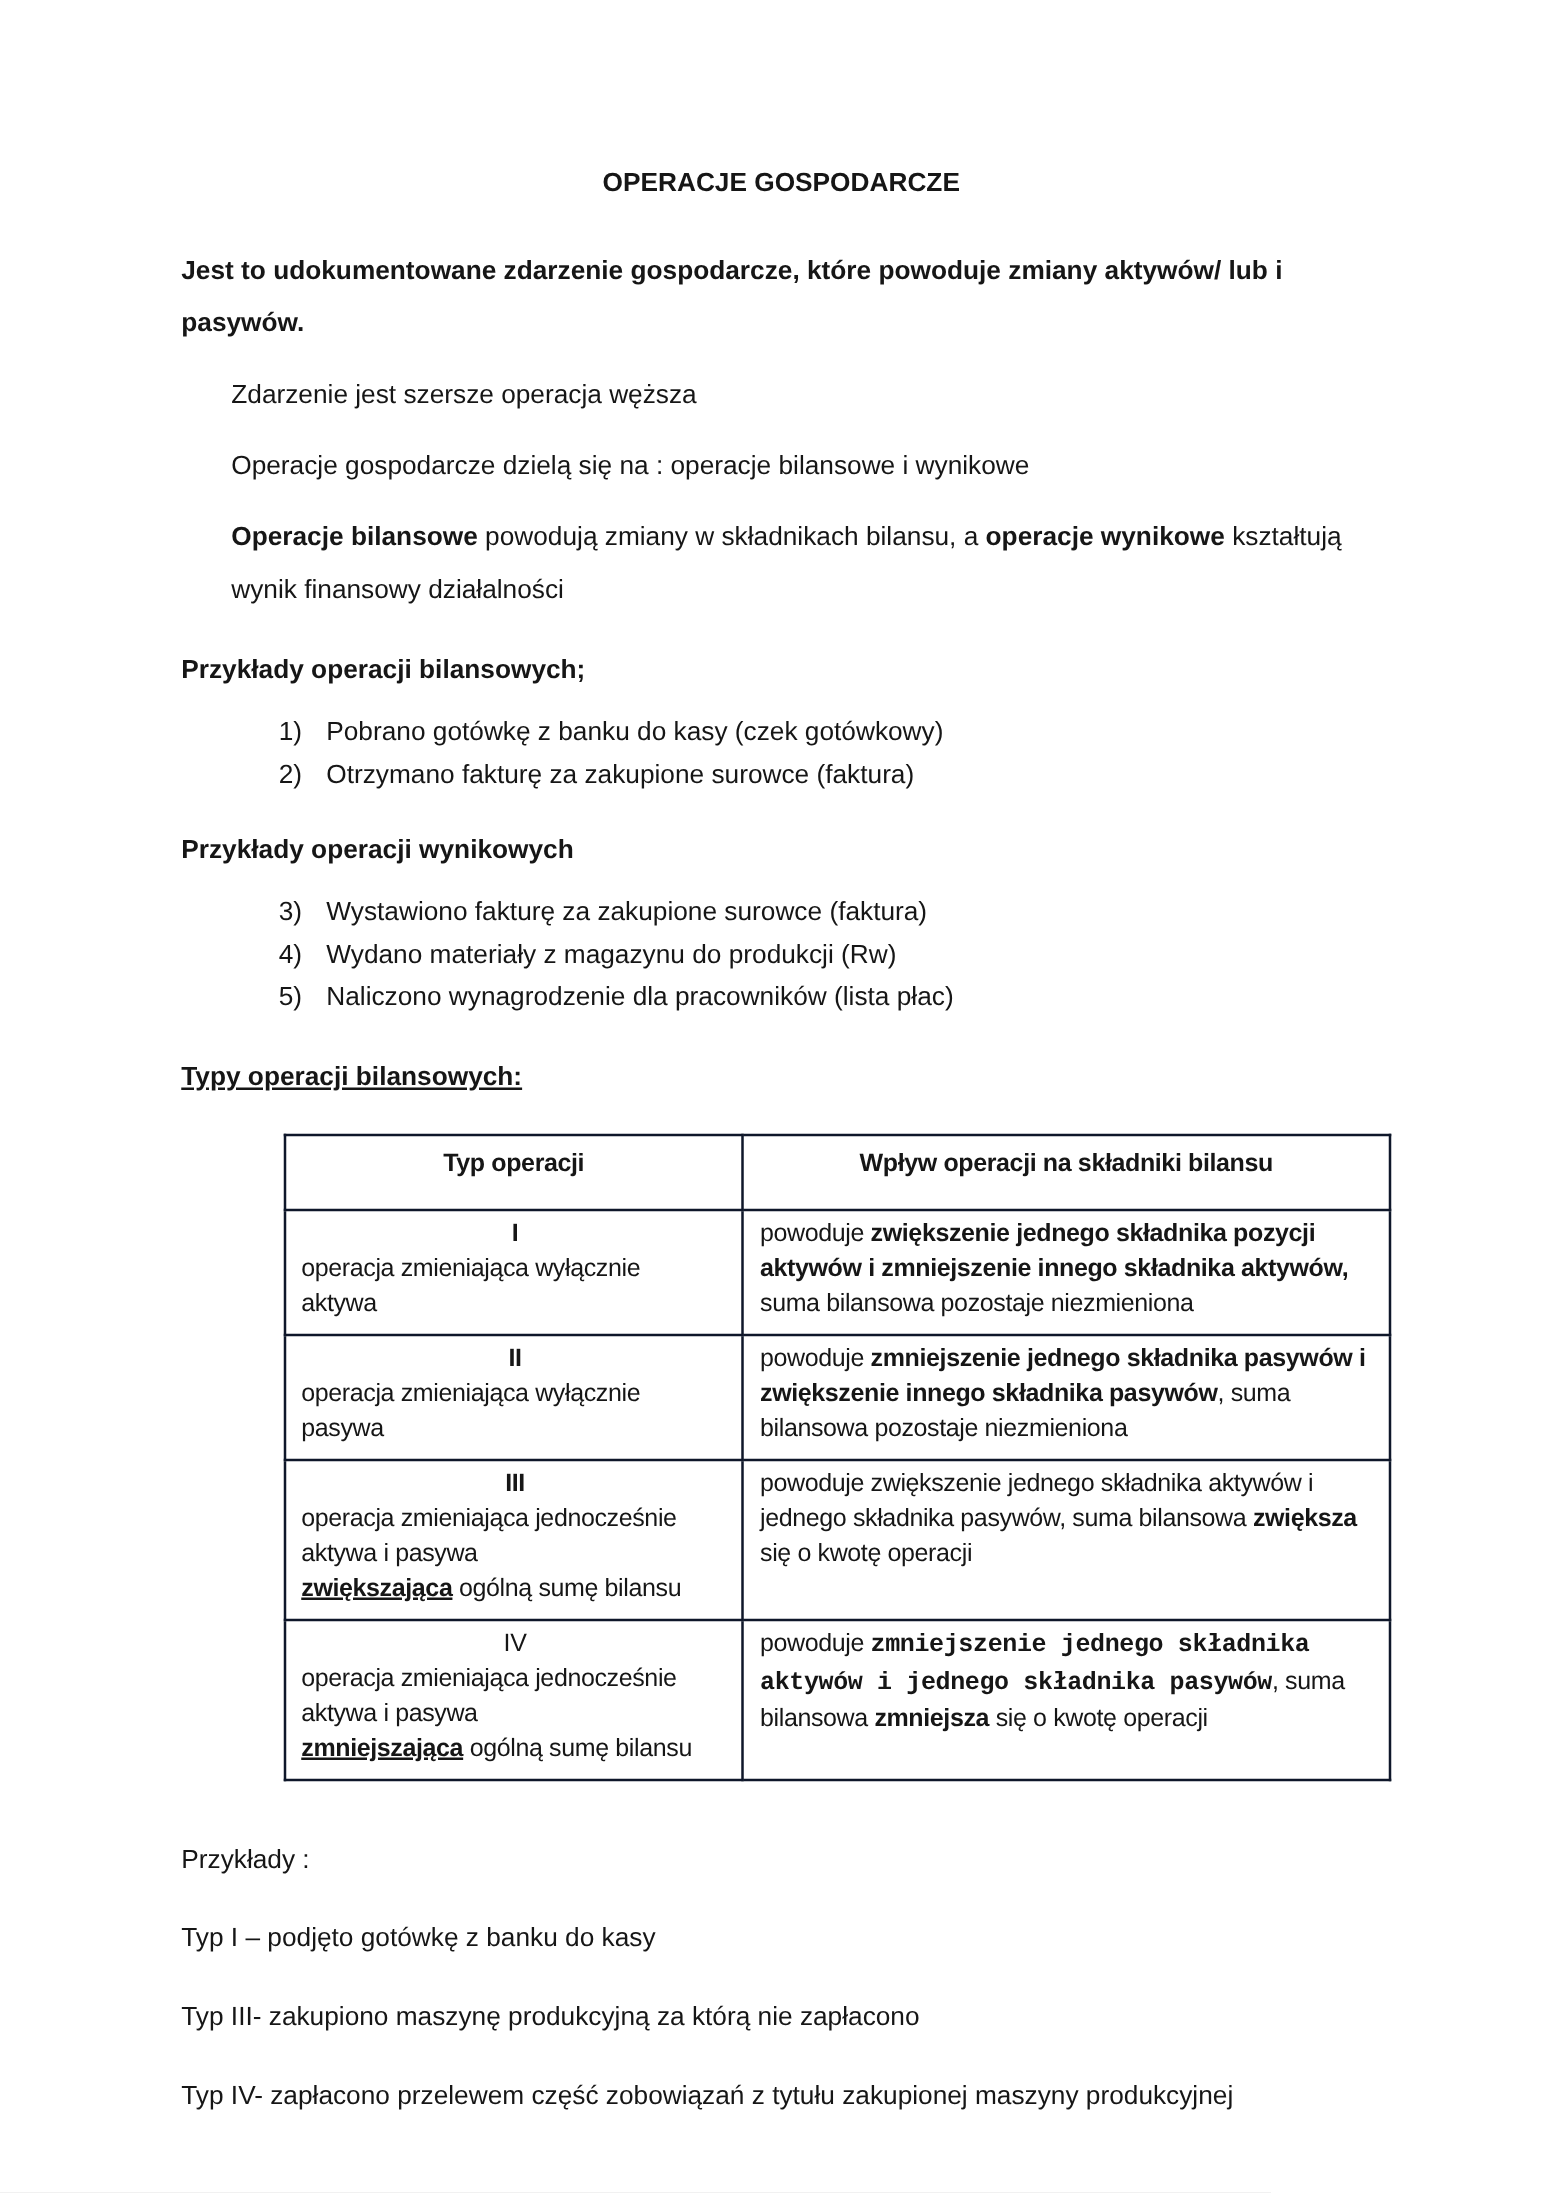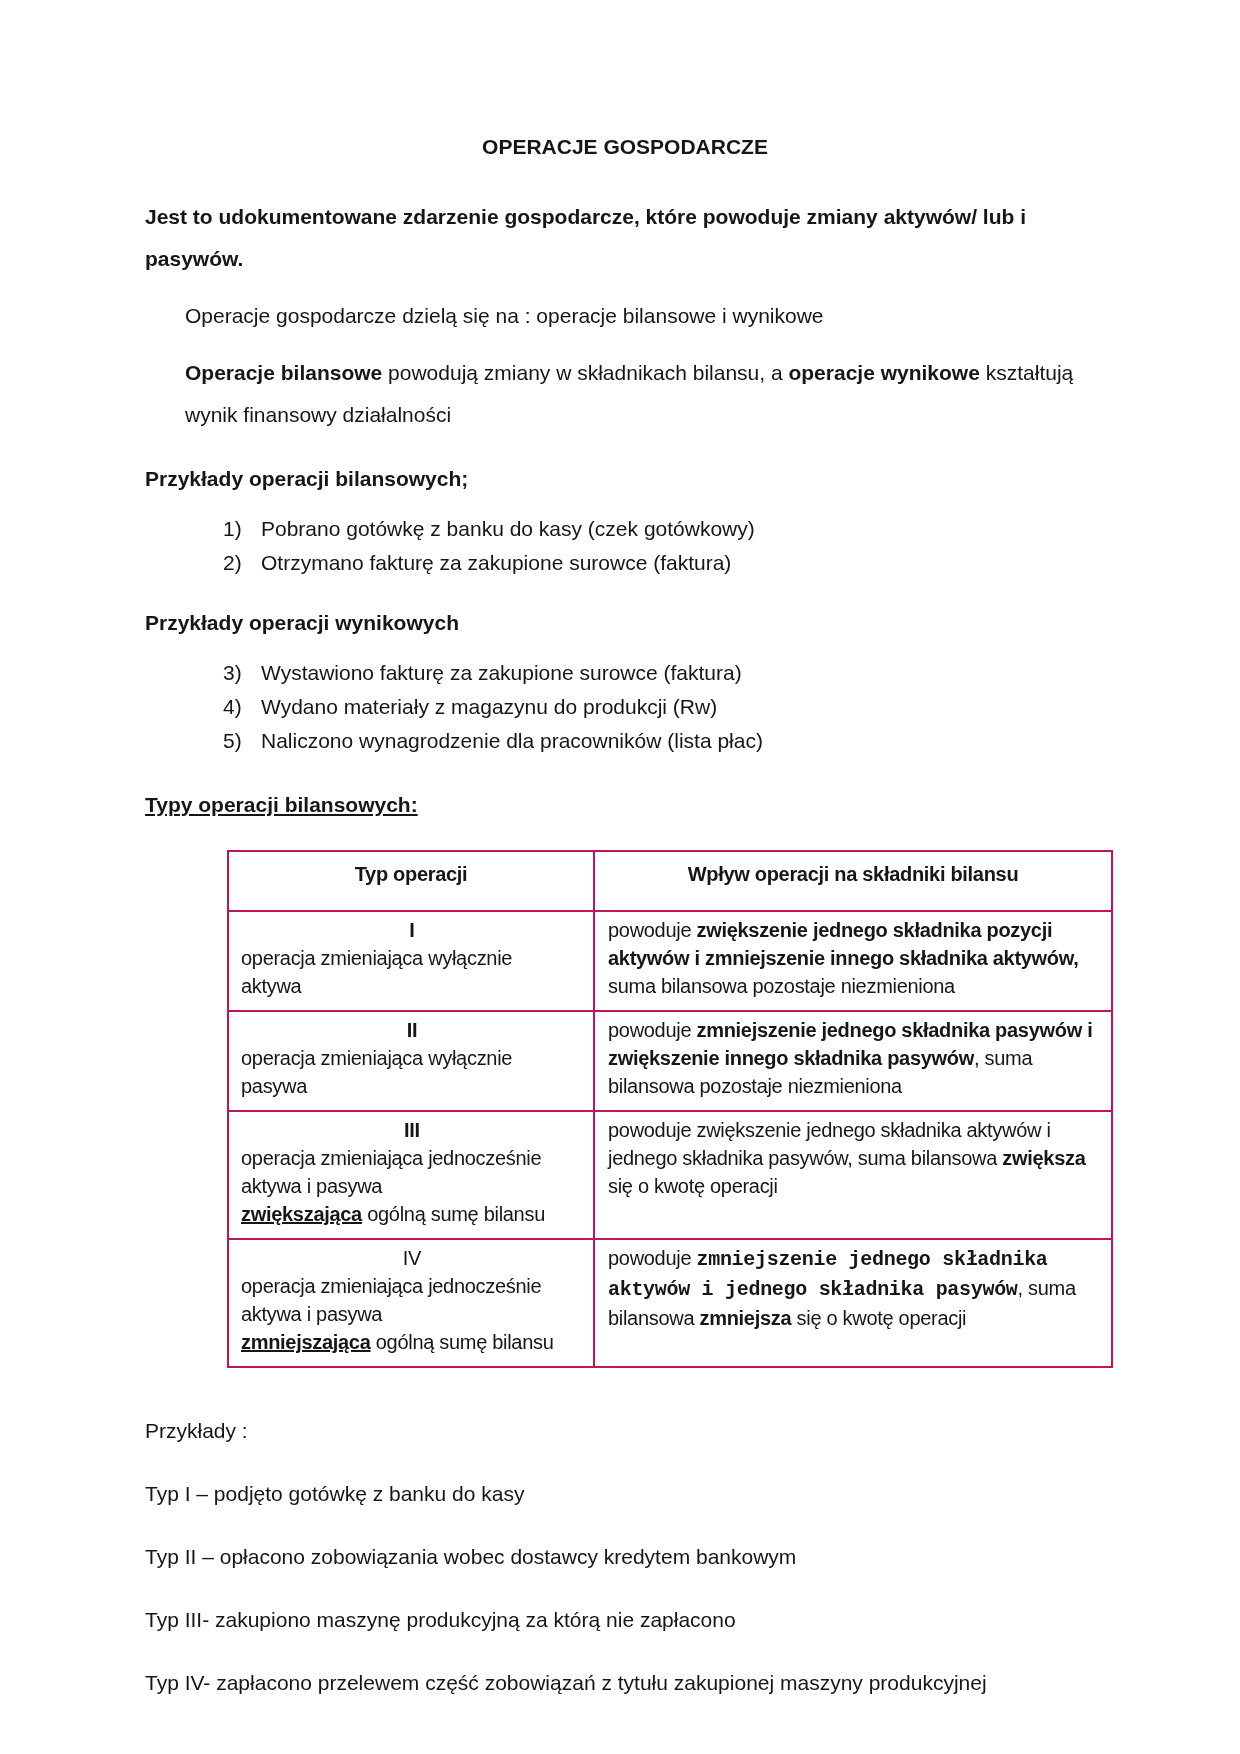--- a/index.html
+++ b/index.html
@@ -22,40 +22,41 @@
   .section-heading { font-weight:bold; margin:22px 0 0 0; }
   .num-list { margin-top:12px; line-height:34px; }
   .num-list .li { display:flex; }
   .num-list .num { width:38px; margin-left:78px; flex:none; }
   .types-heading { font-weight:bold; text-decoration:underline; margin:26px 0 0 0; }
   table.types {
     border-collapse:collapse; table-layout:fixed;
     margin:24px 0 0 82px; width:886px;
     font-size:20px; line-height:28px; letter-spacing:-0.3px;
   }
-  table.types th, table.types td { border:2px solid #be185d; vertical-align:top; }
+  table.types th, table.types td { border:2px solid #0f172a; vertical-align:top; }
   table.types th { width:348px; text-align:center; font-weight:bold; padding:8px 8px 22px 8px; }
   table.types th + th { width:auto; }
   td.type-cell   { padding:4px 10px 10px 12px; }
   td.effect-cell { padding:4px 8px 10px 13px; }
   .numeral { text-align:center; }
   .numeral.bold { font-weight:bold; }
   .examples-heading { margin-top:42px; }
   .example-line { margin-top:14px; }
 </style>
 </head>
 <body>
 
 <div class="page">
   <div class="content">
 
     <h1 class="doc-title">OPERACJE GOSPODARCZE</h1>
 
     <p class="intro">Jest to udokumentowane zdarzenie gospodarcze, które powoduje zmiany aktywów/ lub i pasywów.</p>
 
+    <p class="para">Zdarzenie jest szersze operacja węższa</p>
     <p class="para">Operacje gospodarcze dzielą się na : operacje bilansowe i wynikowe</p>
     <p class="para"><span style="font-weight: bold; text-align: right;">Operacje bilansowe</span><span> powodują zmiany w składnikach bilansu, a </span><span style="font-weight: bold;">operacje wynikowe</span><span> kształtują wynik finansowy działalności</span></p>
 
     <p class="section-heading">Przykłady operacji bilansowych;</p>
 
     <div class="num-list">
       <div class="li">
         <span class="num">1)</span>
         <span>Pobrano gotówkę z banku do kasy (czek gotówkowy)</span>
       </div>
@@ -127,18 +128,17 @@
           <div><span style="font-weight: bold; text-decoration: underline;">zmniejszająca</span><span> ogólną sumę bilansu</span></div>
         </td>
         <td class="effect-cell"><span>powoduje </span><span style="font-weight: bold; font-family: Liberation Mono, monospace;">zmniejszenie jednego składnika aktywów i jednego składnika pasywów</span><span>, suma bilansowa </span><span style="font-weight: bold;">zmniejsza</span><span> się o kwotę operacji</span></td>
       </tr>
     </tbody>
       </table>
 
     <p class="examples-heading">Przykłady :</p>
 
     <p class="example-line">Typ I – podjęto gotówkę z banku do kasy</p>
-    <p class="example-line">Typ II – opłacono zobowiązania wobec dostawcy kredytem bankowym</p>
     <p class="example-line">Typ III- zakupiono maszynę produkcyjną za którą nie zapłacono</p>
     <p class="example-line">Typ IV- zapłacono przelewem część zobowiązań z tytułu zakupionej maszyny produkcyjnej</p>
 
   </div>
 </div>
 
 </body></html>

